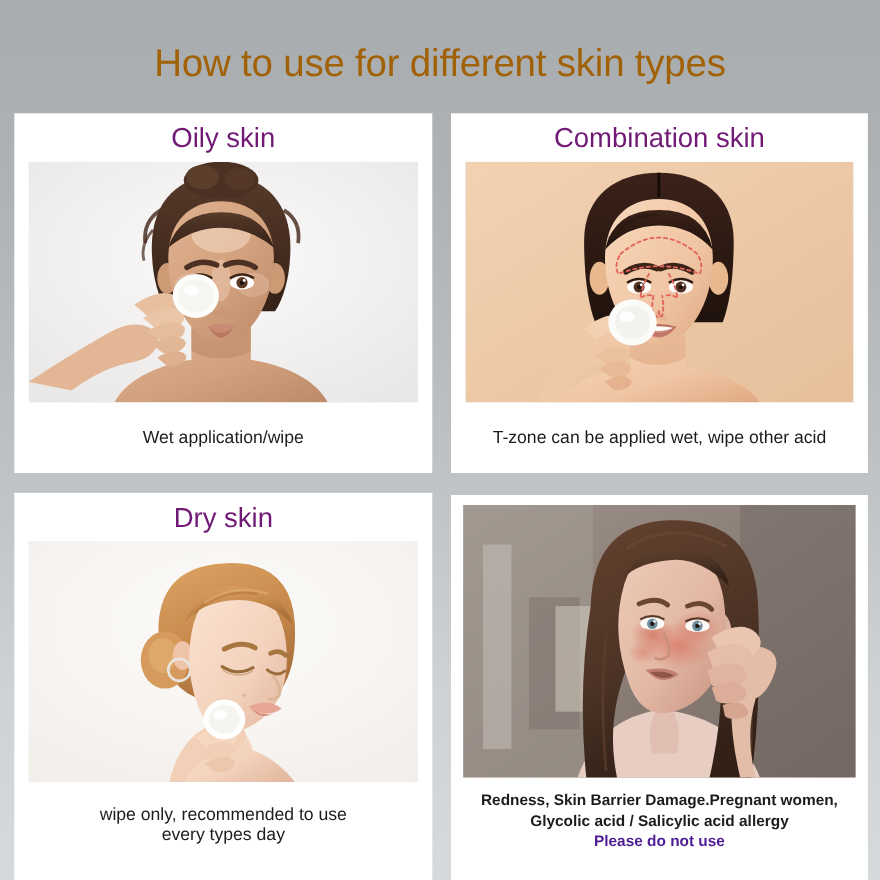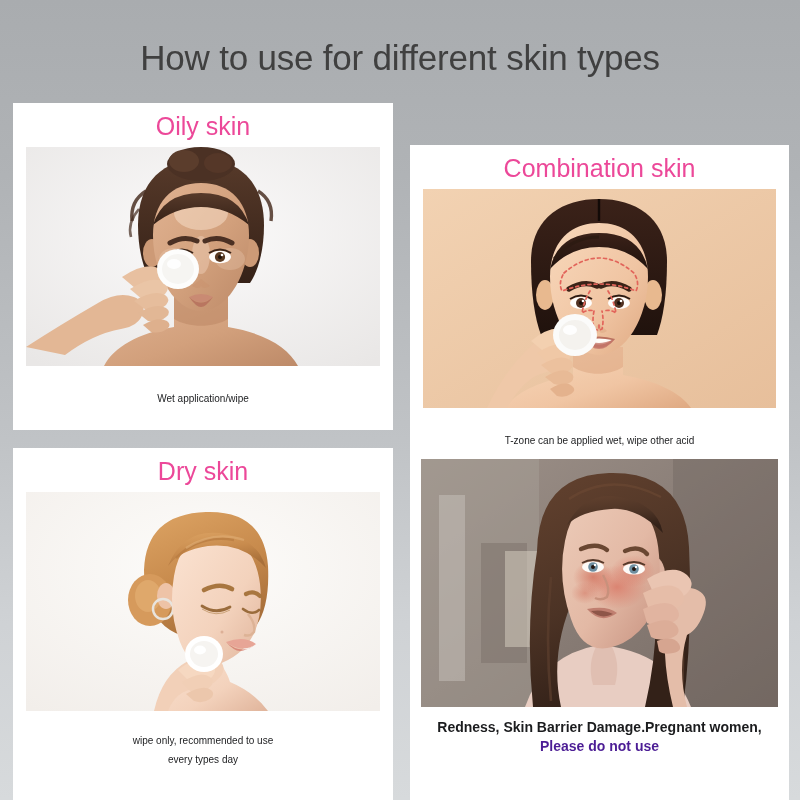--- a/index.html
+++ b/index.html
@@ -18,21 +18,21 @@
 
   
   #page-title {
     position: absolute;
     left: 0;
     top: 36px;
     width: 800px;
     text-align: center;
     font-size: 35px;
     line-height: 44px;
-    color: #404040;
+    color: #a16207;
     font-weight: 400;
     letter-spacing: -0.2px;
     white-space: nowrap;
   }
 
   
   #card-grid {
     position: absolute;
     left: 13px;
     top: 103px;
@@ -42,45 +42,45 @@
   .card {
     position: absolute;
     background: #ffffff;
     box-sizing: border-box;
     overflow: hidden;
   }
   .card-title {
     text-align: center;
     font-size: 25px;
     line-height: 30px;
-    color: #ec4899;
+    color: #701a75;
     padding-top: 8px;
     white-space: nowrap;
   }
   .card-photo {
     position: relative;
     overflow: hidden;
     background: #f2f2f2;
   }
   .card-caption {
     text-align: center;
-    font-size: 10px;
+    font-size: 16px;
     line-height: 19px;
     color: #1b1c1e;
     padding: 0 8px;
     box-sizing: border-box;
   }
   .card-caption .warn {
     color: #4c1d95;
     display: block;
   }
 
   
   #card-oily        { left: 0px;   top: 0px;   width: 380px; height: 327px; }
-  #card-combination { left: 397px; top: 0px;   width: 379px; height: 327px; margin-top: 42px; }
+  #card-combination { left: 397px; top: 0px;   width: 379px; height: 327px; }
   
   #card-dry         { left: 0px;   top: 345px; width: 380px; height: 370px; }
   #card-sensitive   { left: 397px; top: 347px; width: 379px; height: 408px; font-weight: bold; }
 
   #card-oily .card-photo        { margin: 6px 13px 0 13px; height: 219px; }
   #card-combination .card-photo { margin: 6px 13px 0 13px; height: 219px; }
   #card-dry .card-photo         { margin: 6px 13px 0 13px; height: 219px; }
   #card-sensitive .card-photo   { margin: 9px 11px 0 11px; height: 248px; }
 
   #card-oily .card-caption        { margin-top: 23px; }
@@ -416,17 +416,18 @@
         <path d="M226 120 q26-16 40-4 q10 10-2 20 q-14 10-28 6z" fill="#eac5b2"></path>
         <path d="M222 134 q28-14 38-2 q8 10-4 17 q-16 8-28 2z" fill="#e6bda8"></path>
         <path d="M222 150 q26-12 34 0 q6 9-6 14 q-14 6-24 0z" fill="#e1b4a0"></path>
         <path d="M226 166 q22-10 30 1 q5 8-6 12 q-12 4-20-1z" fill="#dcad98"></path>
         <path d="M236 182 q16-6 22 3 q4 7-6 9 q-10 2-14-2z" fill="#d6a590"></path>
       </svg>
     </div>
 
     <div class="card-caption">
       <span>Redness, Skin Barrier Damage.Pregnant women,</span><br>
+      <span>Glycolic acid / Salicylic acid allergy</span>
       <span class="warn">Please do not use</span>
     </div>
   </div>
 
 </div>
 
 </body></html>

